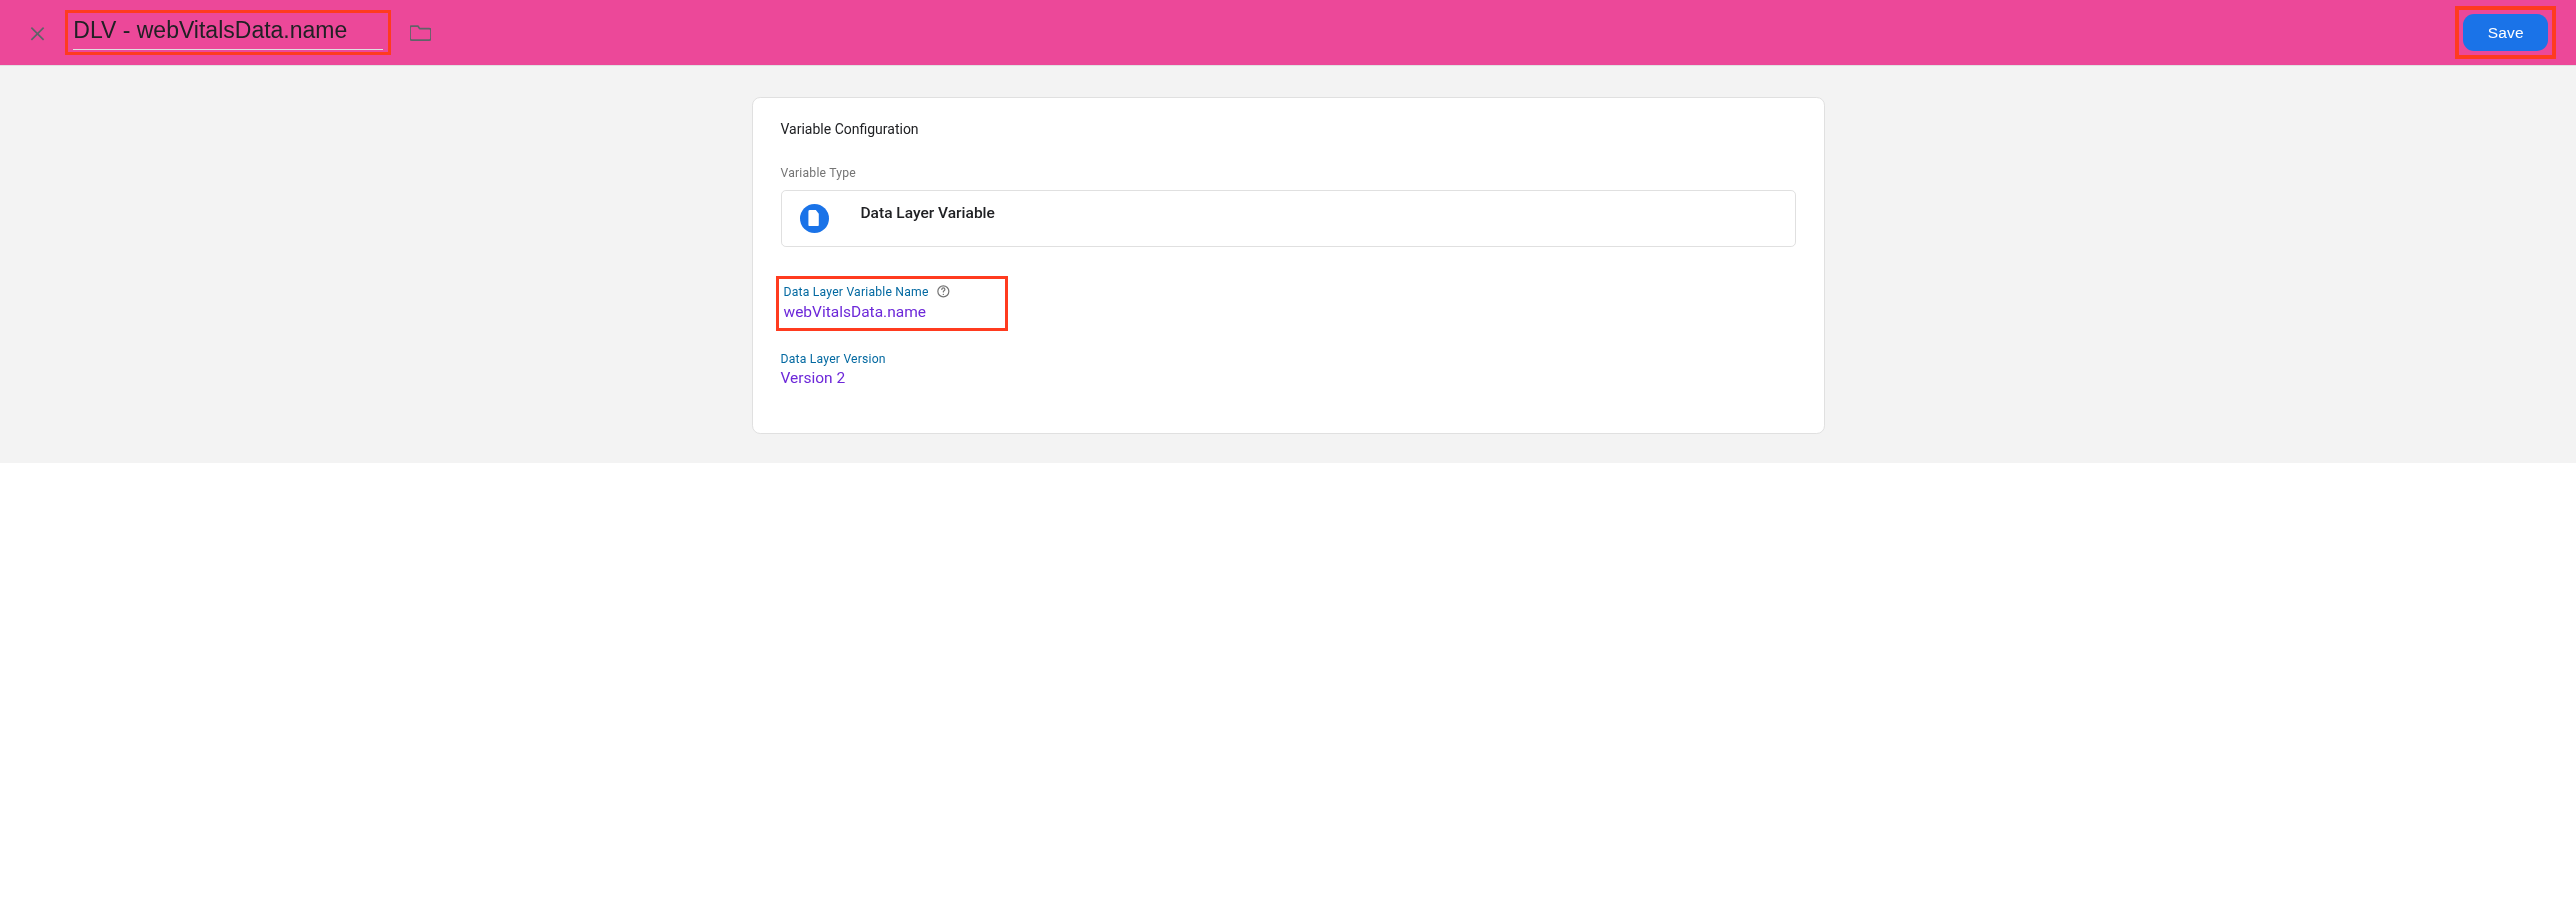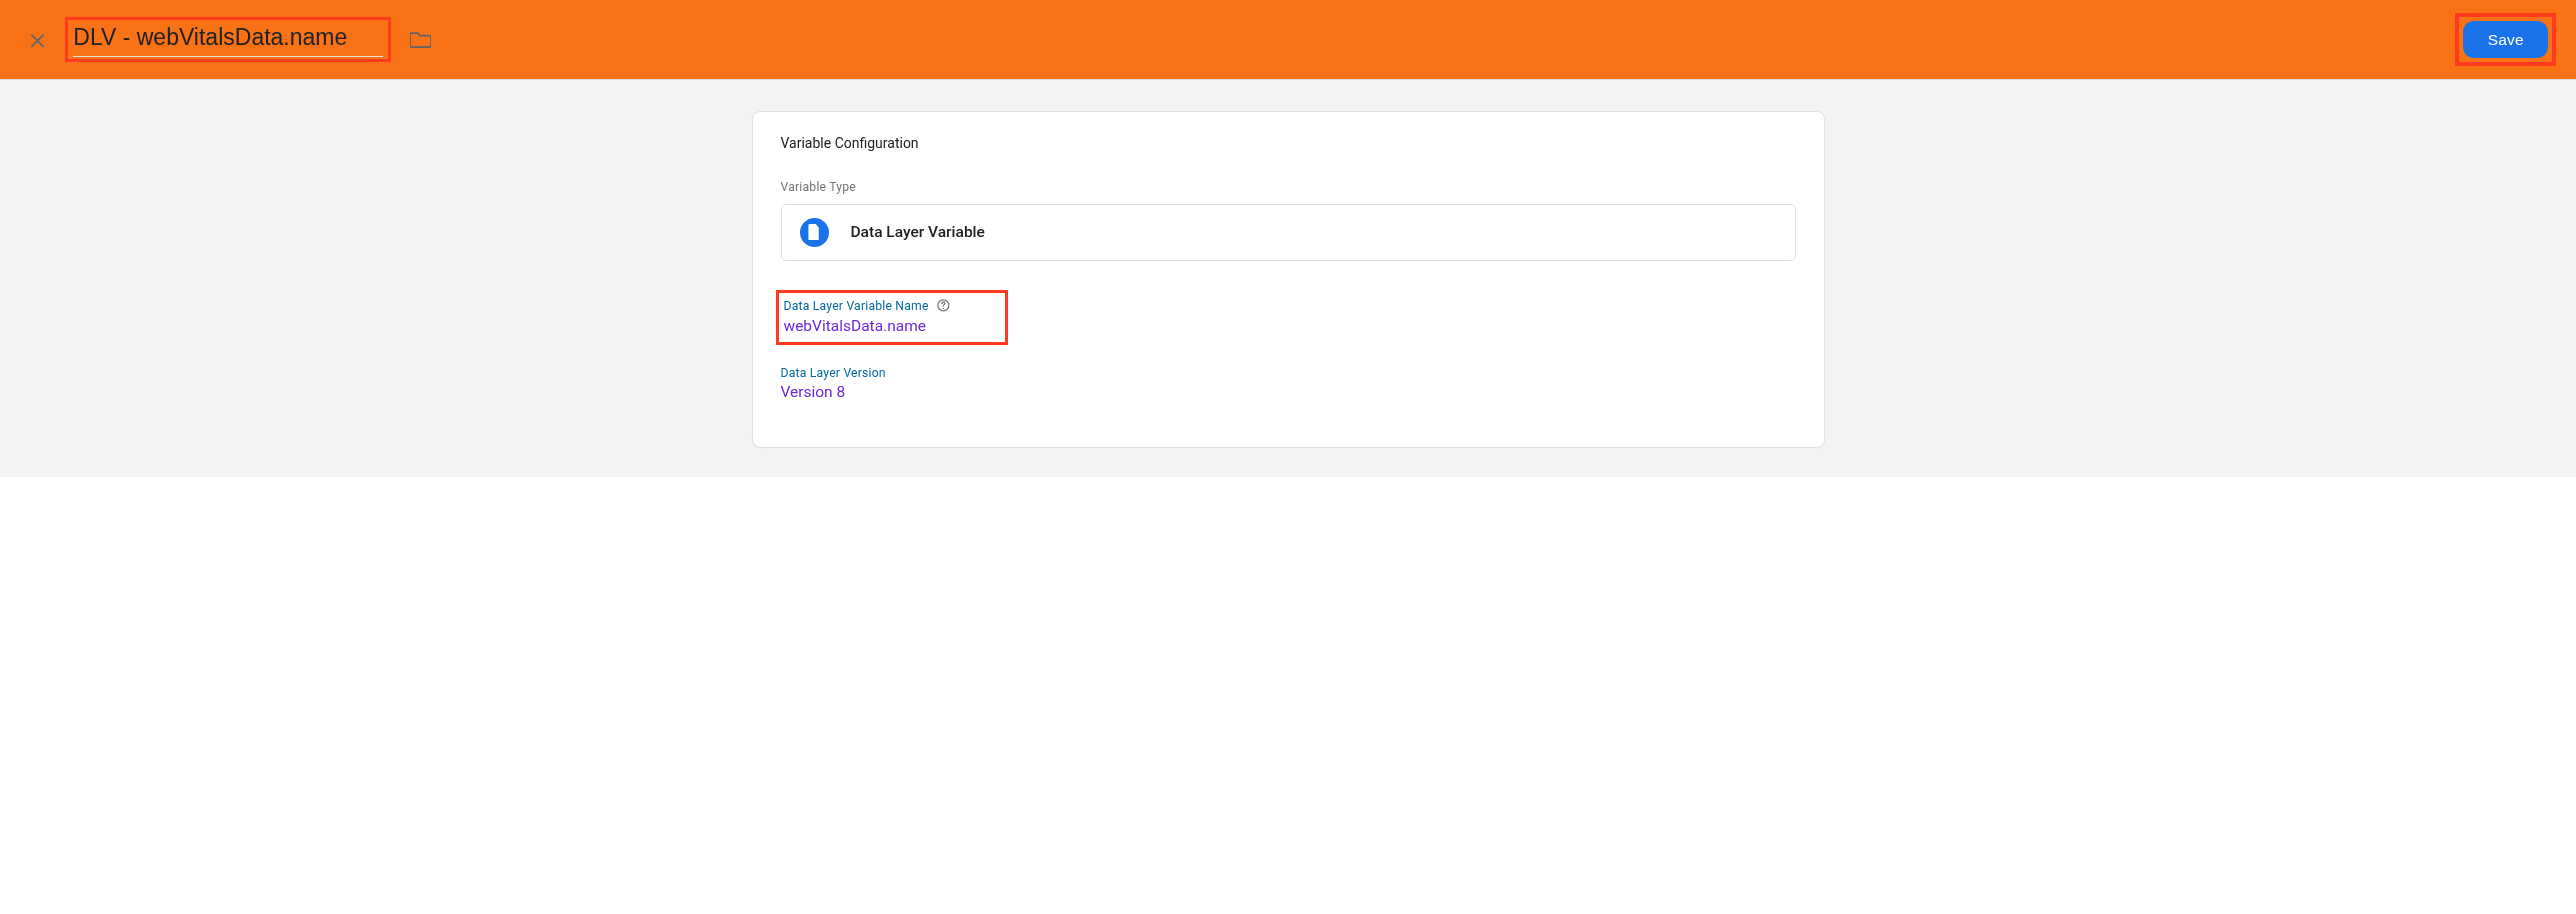--- a/index.html
+++ b/index.html
@@ -7,24 +7,24 @@
     font-family: "Google Sans", Roboto, "Helvetica Neue", Arial, sans-serif;
     background: #ffffff;
     color: #202124;
     -webkit-font-smoothing: antialiased;
   }
 
   
   .appbar {
     display: flex;
     align-items: center;
-    height: 80px;
+    height: 66px;
     padding: 0 19.6px;
     border-bottom: 0.8px solid #e0e0e0;
-    background: #f97316;
+    background: #ec4899;
   }
   .close-btn {
     width: 36px; height: 36px;
     display: flex; align-items: center; justify-content: center;
     border-radius: 50%;
     cursor: pointer;
     color: #5f6368;
     margin-right: 9.8px;
   }
   .close-btn svg { width: 21px; height: 21px; }
@@ -105,22 +105,21 @@
     letter-spacing: 0.2px;
     margin-bottom: 9.8px;
   }
 
   
   .type-row {
     border: 0.8px solid #e0e0e0;
     border-radius: 4.9px;
     padding: 13px 18px;
     display: flex;
-    align-items: center;
-    gap: 22px;
+    gap: 32px;
     cursor: pointer;
     margin-bottom: 29px;
   }
   .type-icon {
     width: 29px; height: 29px;
     background: #1a73e8;
     border-radius: 50%;
     display: flex; align-items: center; justify-content: center;
   }
   .type-icon svg { width: 14.7px; height: 16.3px; fill: #ffffff; }
@@ -212,18 +211,18 @@
           </svg>
         </span>
       </div>
       <div class="field-value">webVitalsData.name</div>
     </div>
 
     <div class="field-block">
       <div class="field-label-row">
         <span>Data Layer Version</span>
       </div>
-      <div class="field-value">Version 8</div>
+      <div class="field-value">Version 2</div>
     </div>
 
   </div>
 </div>
 
 
 </body></html>

